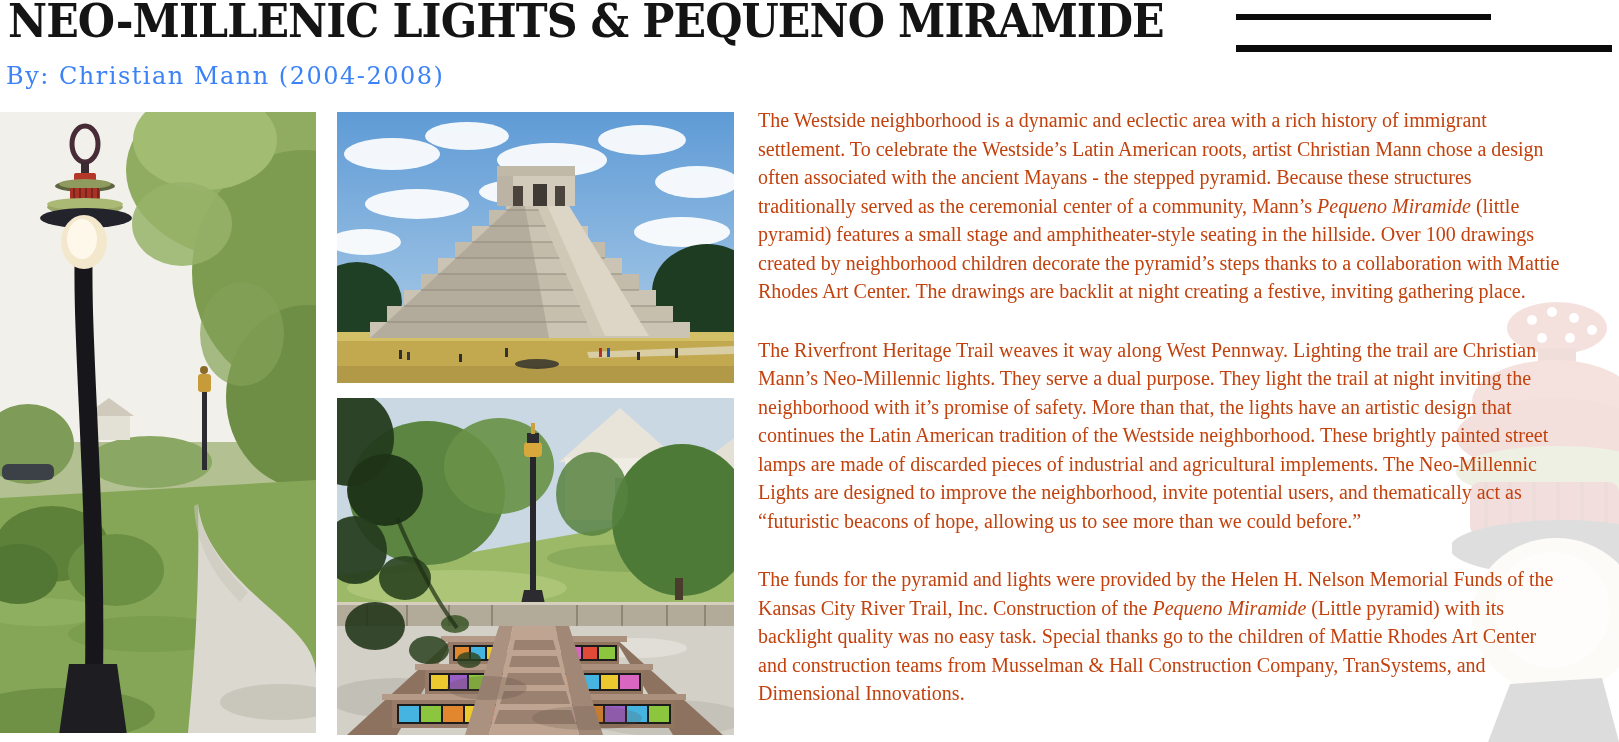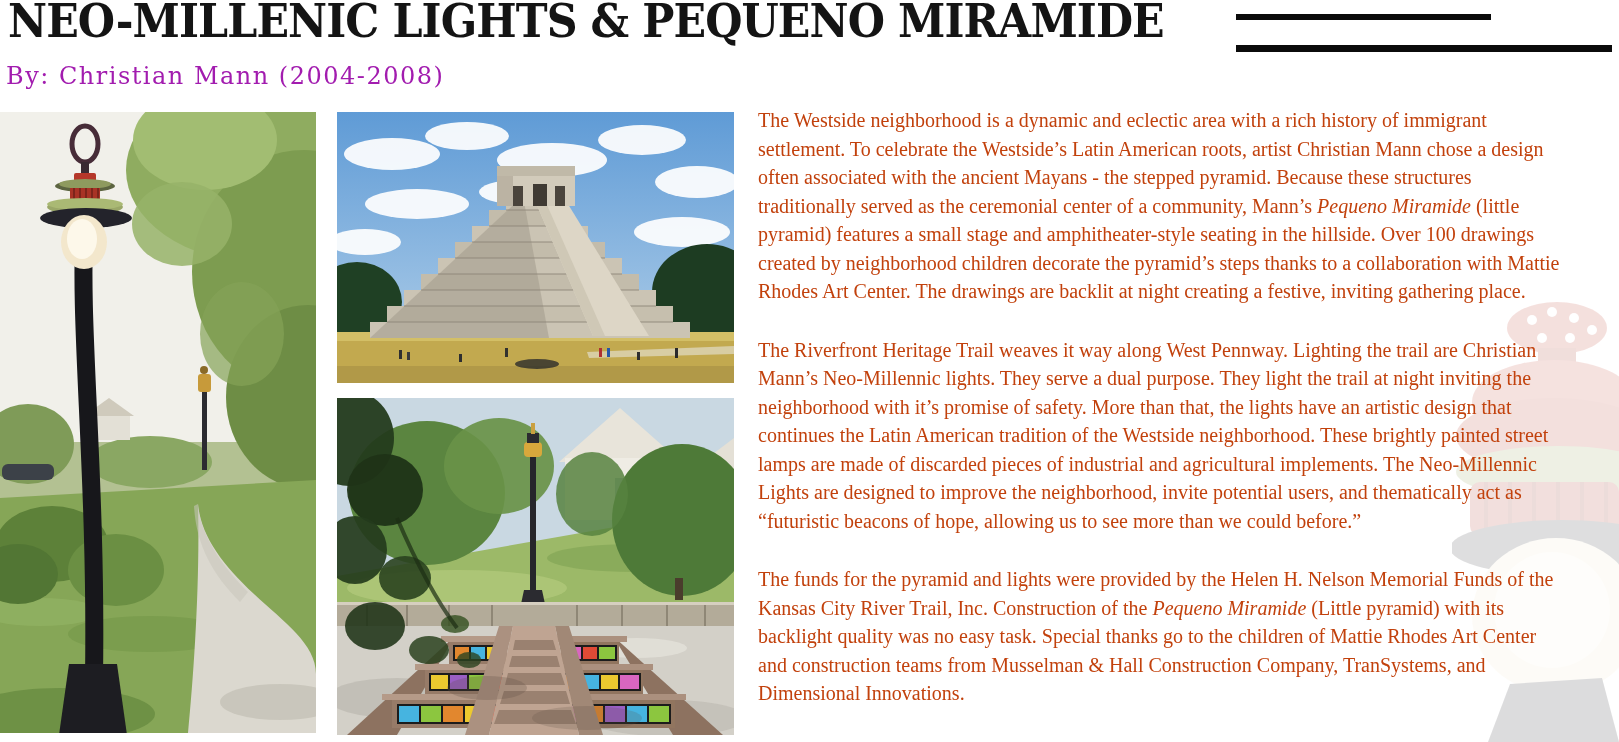--- a/index.html
+++ b/index.html
@@ -7,21 +7,21 @@
         font-family:"Liberation Serif",serif;color:#1a1a1c;}
 
   
   .title{position:absolute;left:8px;top:-6px;font-family:"DejaVu Serif",serif;
          font-weight:800;font-size:46px;letter-spacing:-1px;color:#141414;
          transform:scaleX(.93);transform-origin:left top;white-space:nowrap;z-index:3;}
   .rule{position:absolute;background:#0b0b0b;z-index:3;}
   .rule-top{left:1236px;top:14px;width:255px;height:6px;}
   .rule-bottom{left:1236px;top:45px;width:376px;height:7px;}
   .byline{position:absolute;left:6px;top:62px;font-family:"DejaVu Serif",serif;
-          font-size:24px;letter-spacing:1.5px;color:#a21caf;white-space:nowrap;z-index:3;}
+          font-size:24px;letter-spacing:1.5px;color:#3b82f6;white-space:nowrap;z-index:3;}
 
   
   figure{margin:0;padding:0;position:absolute;z-index:1;}
   figure svg{display:block;width:100%;height:100%;}
   .photo-left{left:0;top:112px;width:316px;height:621px;}
   .photo-pyramid{left:337px;top:112px;width:397px;height:271px;}
   .photo-amphi{left:337px;top:398px;width:397px;height:337px;}
 
   
   .article{position:absolute;left:758px;top:106px;width:812px;z-index:2;

